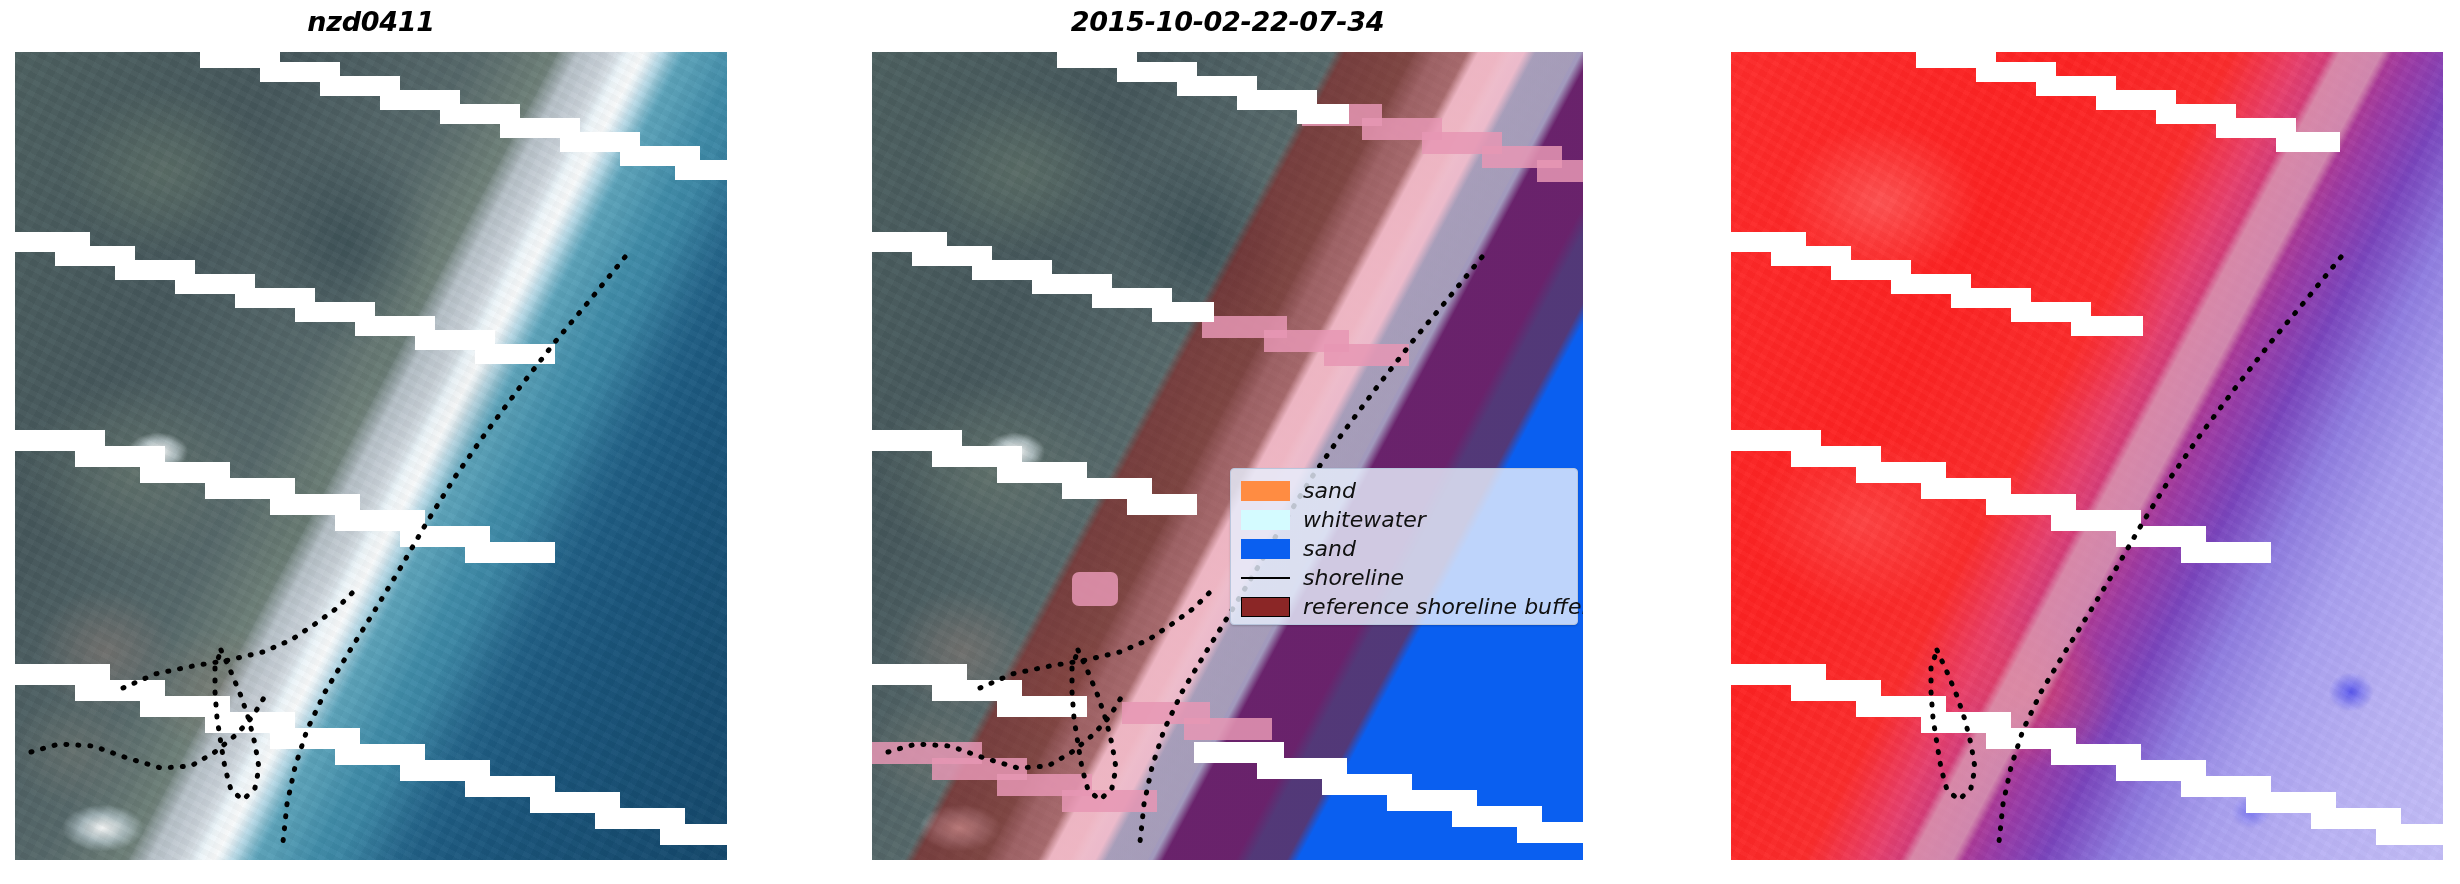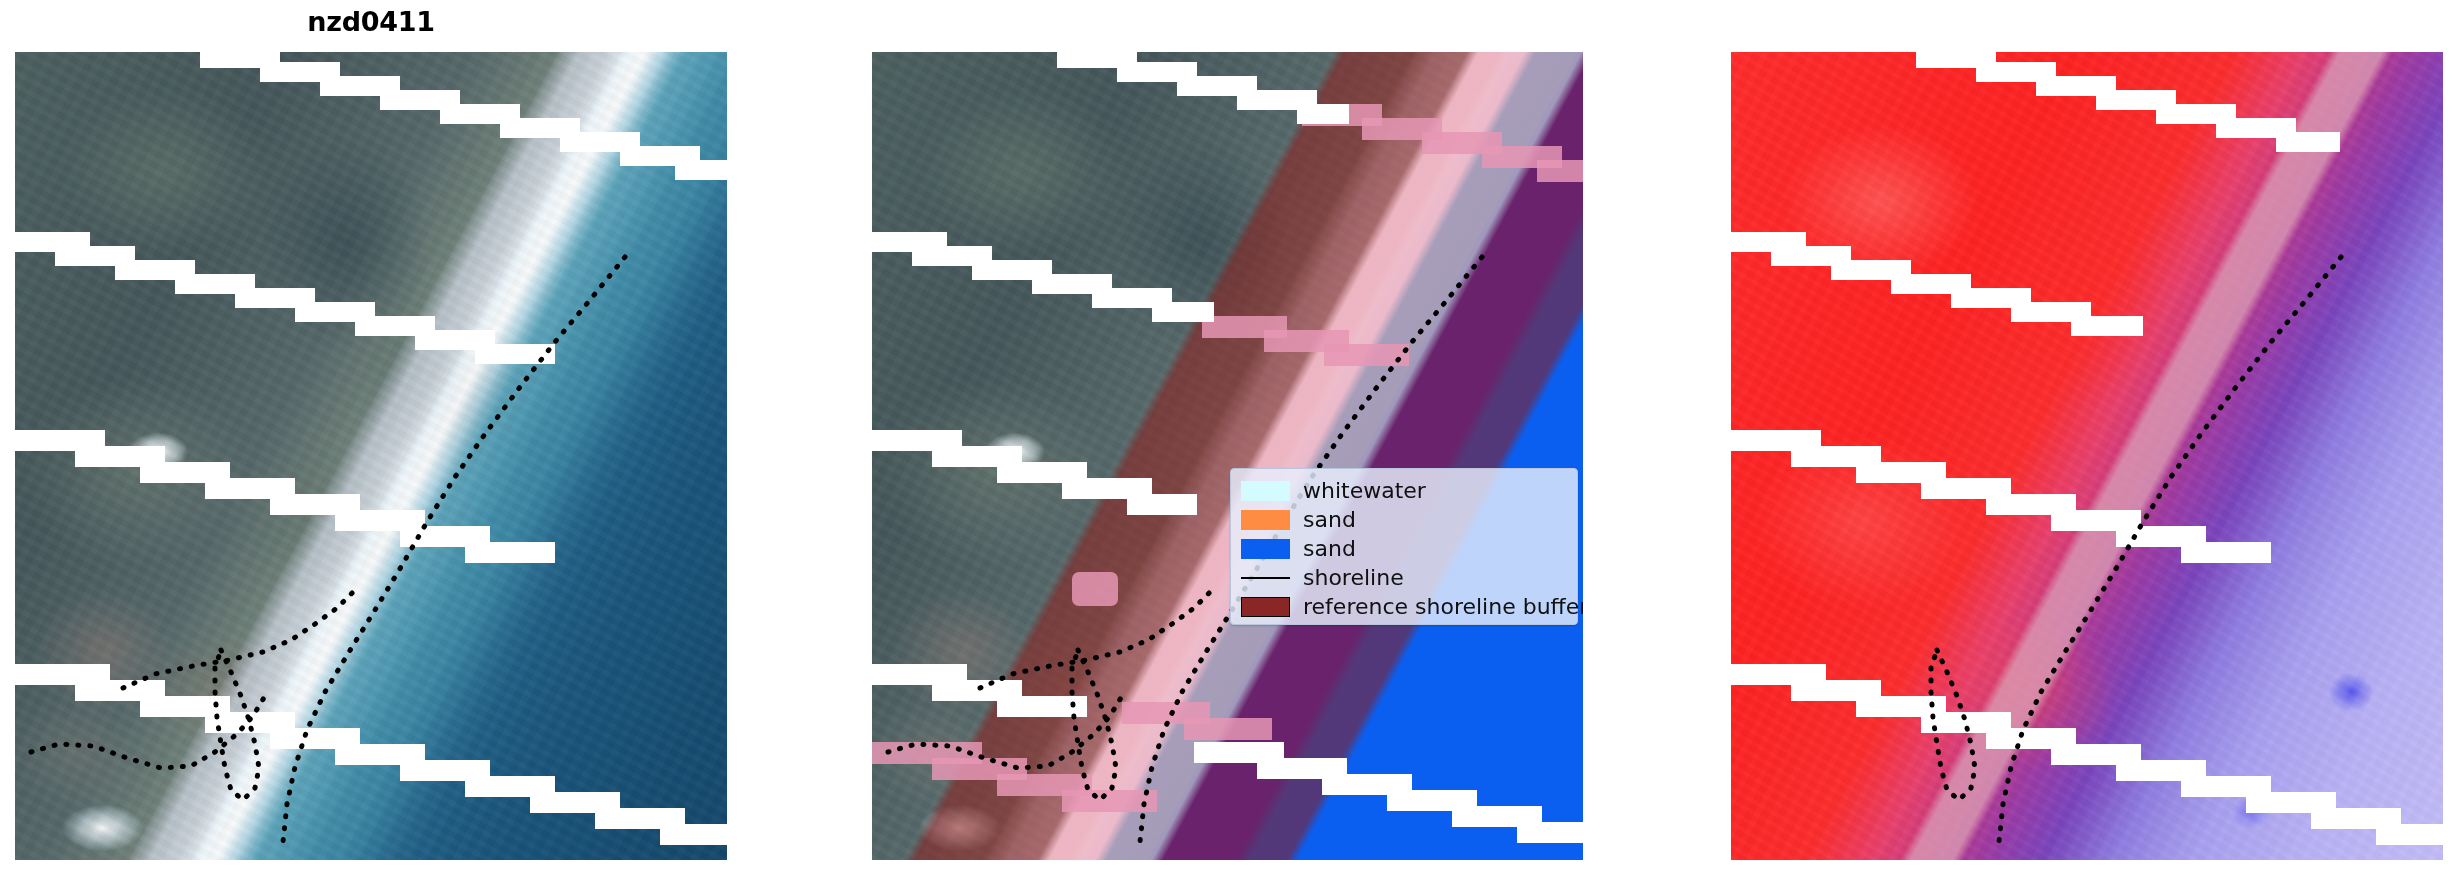--- a/index.html
+++ b/index.html
@@ -1,20 +1,20 @@
 <!DOCTYPE html>
 <html><head>
 <meta charset="utf-8">
 <style>
   html,body{margin:0;padding:0;background:#ffffff;}
   body{width:2460px;height:884px;overflow:hidden;
        font-family:"DejaVu Sans","Liberation Sans",sans-serif;}
   .figure{position:relative;width:2460px;height:884px;background:#ffffff;}
 
-  .panel{position:absolute;overflow:hidden;background:#ffffff;}
+  .panel{position:absolute;overflow:hidden;background:#ffffff;font-style:italic;}
   .panel-title{position:absolute;top:6px;width:100%;text-align:center;
                font-size:27px;font-weight:bold;color:#000000;
                font-family:"DejaVu Sans","Liberation Sans",sans-serif;
                letter-spacing:-0.3px;}
 
   .axes{position:absolute;overflow:hidden;}
   .layer{position:absolute;inset:0;}
 
   
   .rgb-base{
@@ -188,20 +188,21 @@
           <path d="M16,700 L44,692 L78,694 L112,706 L146,716 L176,714 L200,700
                    L222,682 L238,664 L250,644" fill="none" stroke="#000000" stroke-width="5" stroke-linecap="round" stroke-dasharray="1 11"></path>
           <path d="M206,598 L216,620 L226,644 L234,668 L240,692 L244,716 L240,736
                    L228,748 L216,738 L210,716 L206,692 L202,666 L200,640 L200,616 Z" fill="none" stroke="#000000" stroke-width="5" stroke-linecap="round" stroke-dasharray="1 11"></path>
         </svg>
       </div>
     </div>
   </div>
 
   <div class="panel" style="left:872px;top:0px;width:711px;height:884px;">
+    <div class="panel-title">2015-10-02-22-07-34</div>
 
     <div class="axes" style="left:0px;top:52px;width:711px;height:808px;">
       <div class="layer rgb-base"></div>
       <div class="rgb-noise"></div>
 
       <div class="class-water"></div>
       <div class="class-deepblue"></div>
       <div class="class-buffer"></div>
       <div class="class-ww"></div>
       <div class="class-sand-sel"></div>
@@ -260,26 +261,26 @@
                    L322,556 L338,540" fill="none" stroke="#000000" stroke-width="5" stroke-linecap="round" stroke-dasharray="1 11"></path>
           <path d="M16,700 L44,692 L78,694 L112,706 L146,716 L176,714 L200,700
                    L222,682 L238,664 L250,644" fill="none" stroke="#000000" stroke-width="5" stroke-linecap="round" stroke-dasharray="1 11"></path>
           <path d="M206,598 L216,620 L226,644 L234,668 L240,692 L244,716 L240,736
                    L228,748 L216,738 L210,716 L206,692 L202,666 L200,640 L200,616 Z" fill="none" stroke="#000000" stroke-width="5" stroke-linecap="round" stroke-dasharray="1 11"></path>
         </svg>
       </div>
 
       <div class="legend" style="left:358px;top:416px;width:348px;height:157px;">
         <div class="legend-row">
+          <span class="swatch sw-sand"></span>
+          <span class="legend-label">sand</span>
+        </div>
+        <div class="legend-row">
           <span class="swatch sw-ww"></span>
           <span class="legend-label">whitewater</span>
-        </div>
-        <div class="legend-row">
-          <span class="swatch sw-sand"></span>
-          <span class="legend-label">sand</span>
         </div>
         <div class="legend-row">
           <span class="swatch sw-water"></span>
           <span class="legend-label">sand</span>
         </div>
         <div class="legend-row">
           <span class="swatch sw-line"></span>
           <span class="legend-label">shoreline</span>
         </div>
         <div class="legend-row">

